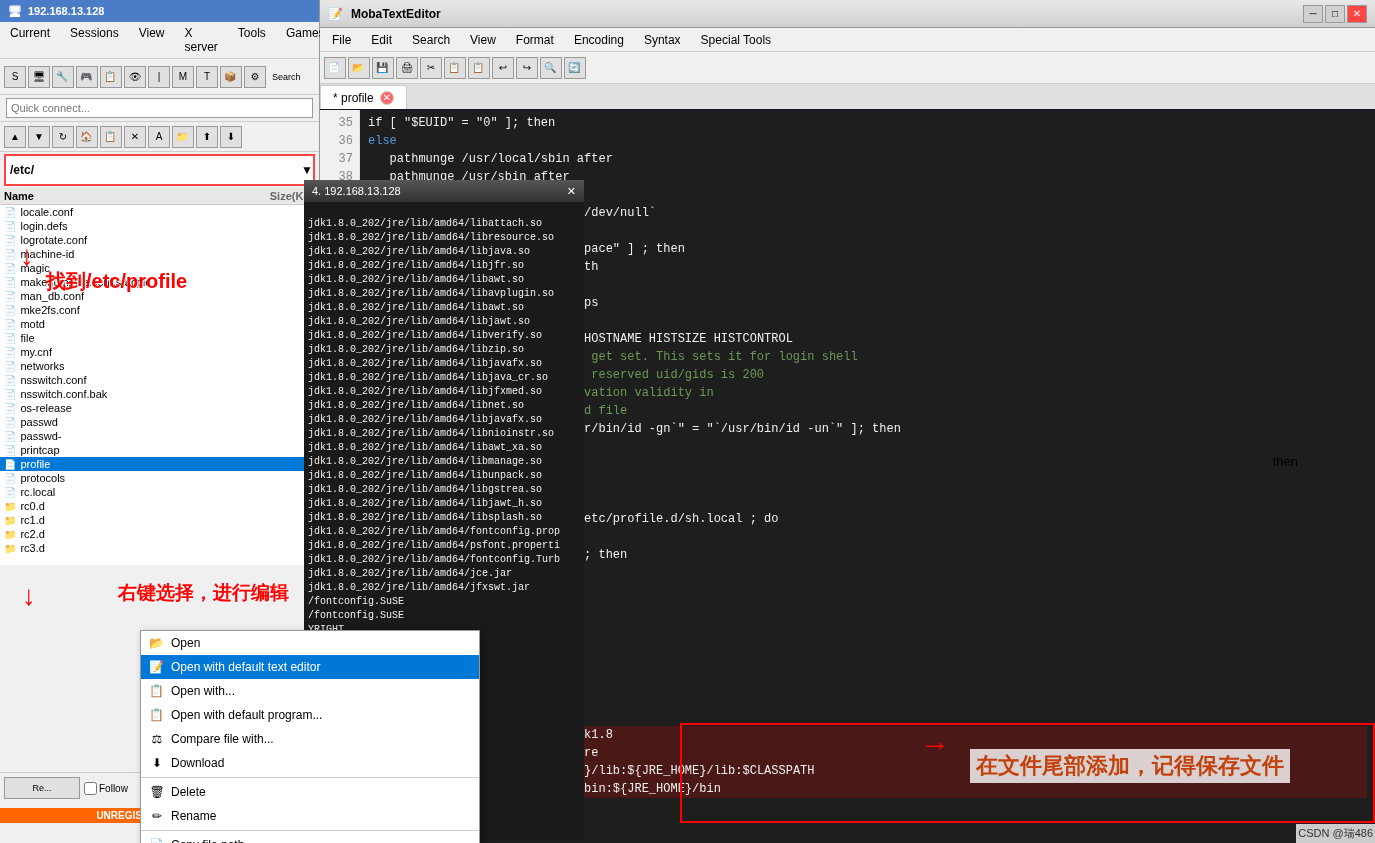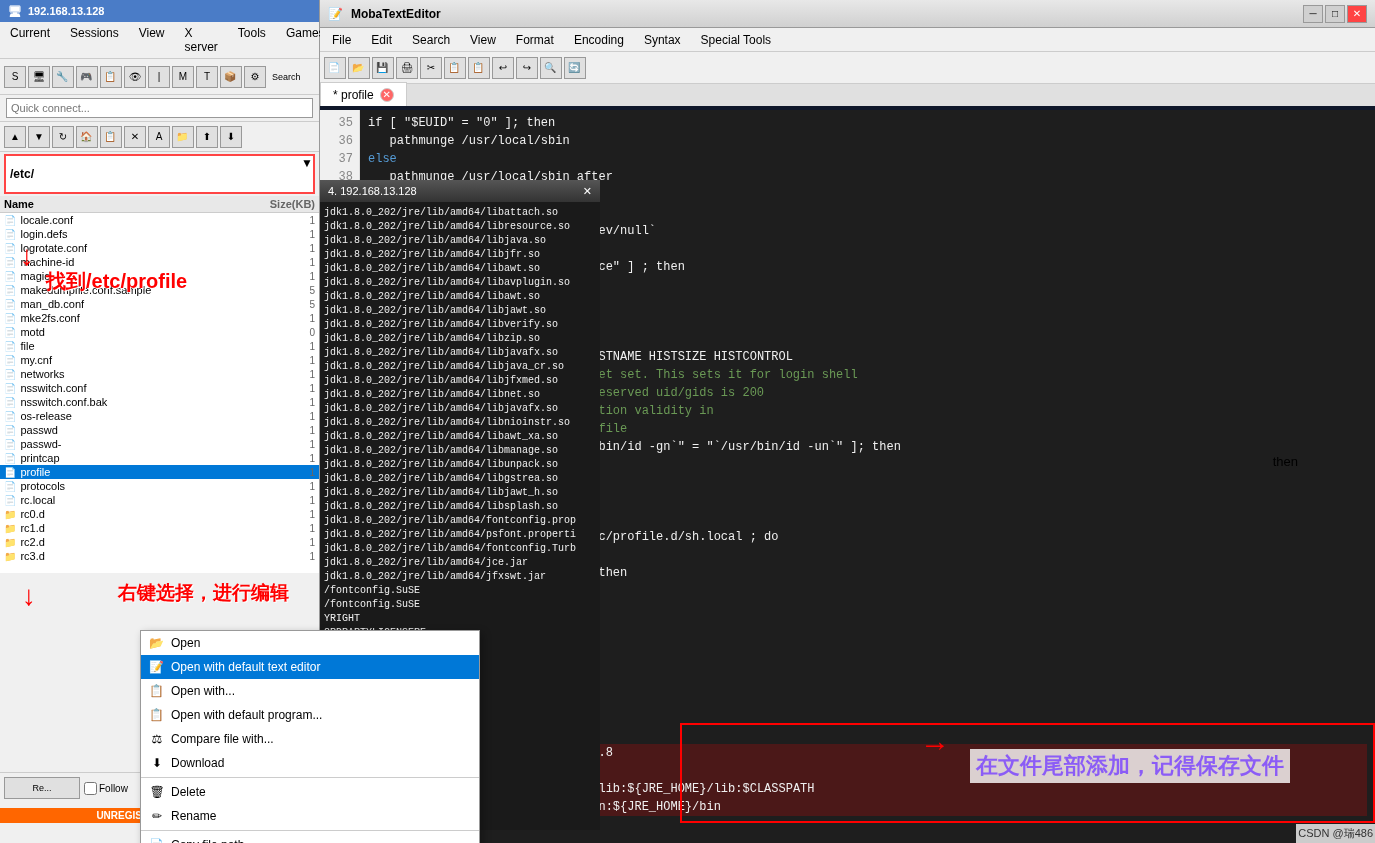--- a/index.html
+++ b/index.html
@@ -73,21 +73,22 @@
       padding: 2px 4px;
       gap: 2px;
       height: 30px;
     }
 
     .path-bar {
       background: white;
       border: 2px solid #ff4444;
       margin: 2px 4px;
       display: flex;
-      height: 40px;
+      align-items: center;
+      height: 32px;
     }
 
     .path-bar input {
       flex: 1;
       border: none;
       outline: none;
       font-size: 12px;
       padding: 0 4px;
       background: white;
     }
@@ -155,21 +156,21 @@
       height: 16px;
       display: flex;
       align-items: center;
       justify-content: center;
       font-size: 12px;
     }
 
     
     .terminal-panel {
       position: absolute;
-      left: 320px;
+      left: 304px;
       top: 180px;
       width: 280px;
       height: 650px;
       background: #1a1a1a;
       z-index: 10;
     }
 
     .terminal-title {
       background: linear-gradient(to bottom, #555, #333);
       color: white;
@@ -187,20 +188,21 @@
     }
 
     .terminal-content {
       background: #1a1a1a;
       color: #f0f0f0;
       font-family: 'Courier New', monospace;
       font-size: 10px;
       padding: 4px;
       overflow: hidden;
       height: calc(100% - 22px);
+      margin-top: 11px;
     }
 
     .terminal-content div {
       line-height: 14px;
     }
 
     
     .editor-panel {
       position: absolute;
       left: 320px;
@@ -252,21 +254,21 @@
       border-bottom: 1px solid #ccc;
       display: flex;
       align-items: center;
       padding: 2px 4px;
       gap: 2px;
       height: 32px;
     }
 
     .editor-tab-bar {
       background: #e0e0e0;
-      border-bottom: 4px solid #0f172a;
+      border-bottom: 1px solid #0f172a;
       display: flex;
       height: 26px;
       align-items: flex-end;
     }
 
     .editor-tab {
       background: white;
       border: 1px solid #ccc;
       border-bottom: none;
       padding: 3px 12px;
@@ -359,21 +361,21 @@
       font-size: 11px;
       font-weight: bold;
       height: 22px;
       display: flex;
       align-items: center;
       gap: 6px;
     }
 
     .big-annotation {
       position: absolute;
-      color: #8b5cf6;
+      color: #c2410c;
       font-size: 26px;
       font-weight: bold;
       font-family: Liberation Mono, monospace;
     }
 
     .file-name-col { flex: 1; }
     .file-size-col { width: 60px; text-align: right; font-size: 10px; color: #666; }
   </style>
 </head>
 <body>
@@ -715,21 +717,20 @@
         <div>70</div>
         <div>71</div>
         <div>72</div>
         <div>73</div>
         <div>74</div>
         <div>75</div>
       </div>
     <div class="code-area" id="code-area">
         <div class="code-line"></div>
         <div class="code-line">if [ "$EUID" = "0" ]; then</div>
-        <div class="code-line">   pathmunge /usr/local/sbin</div>
         <div class="code-line"><span style="color:#569cd6;">else</span></div>
         <div class="code-line">   pathmunge /usr/local/sbin after</div>
         <div class="code-line">   pathmunge /usr/sbin after</div>
         <div class="code-line"><span style="color:#569cd6;">fi</span></div>
         <div class="code-line"></div>
         <div class="code-line">HOSTNAME=`/usr/bin/hostname 2&gt;/dev/null`</div>
         <div class="code-line">HISTSIZE=1000</div>
         <div class="code-line">if [ "$HISTCONTROL" = "ignorespace" ] ; then</div>
         <div class="code-line">   export HISTCONTROL=ignoreboth</div>
         <div class="code-line"><span style="color:#569cd6;">else</span></div>

